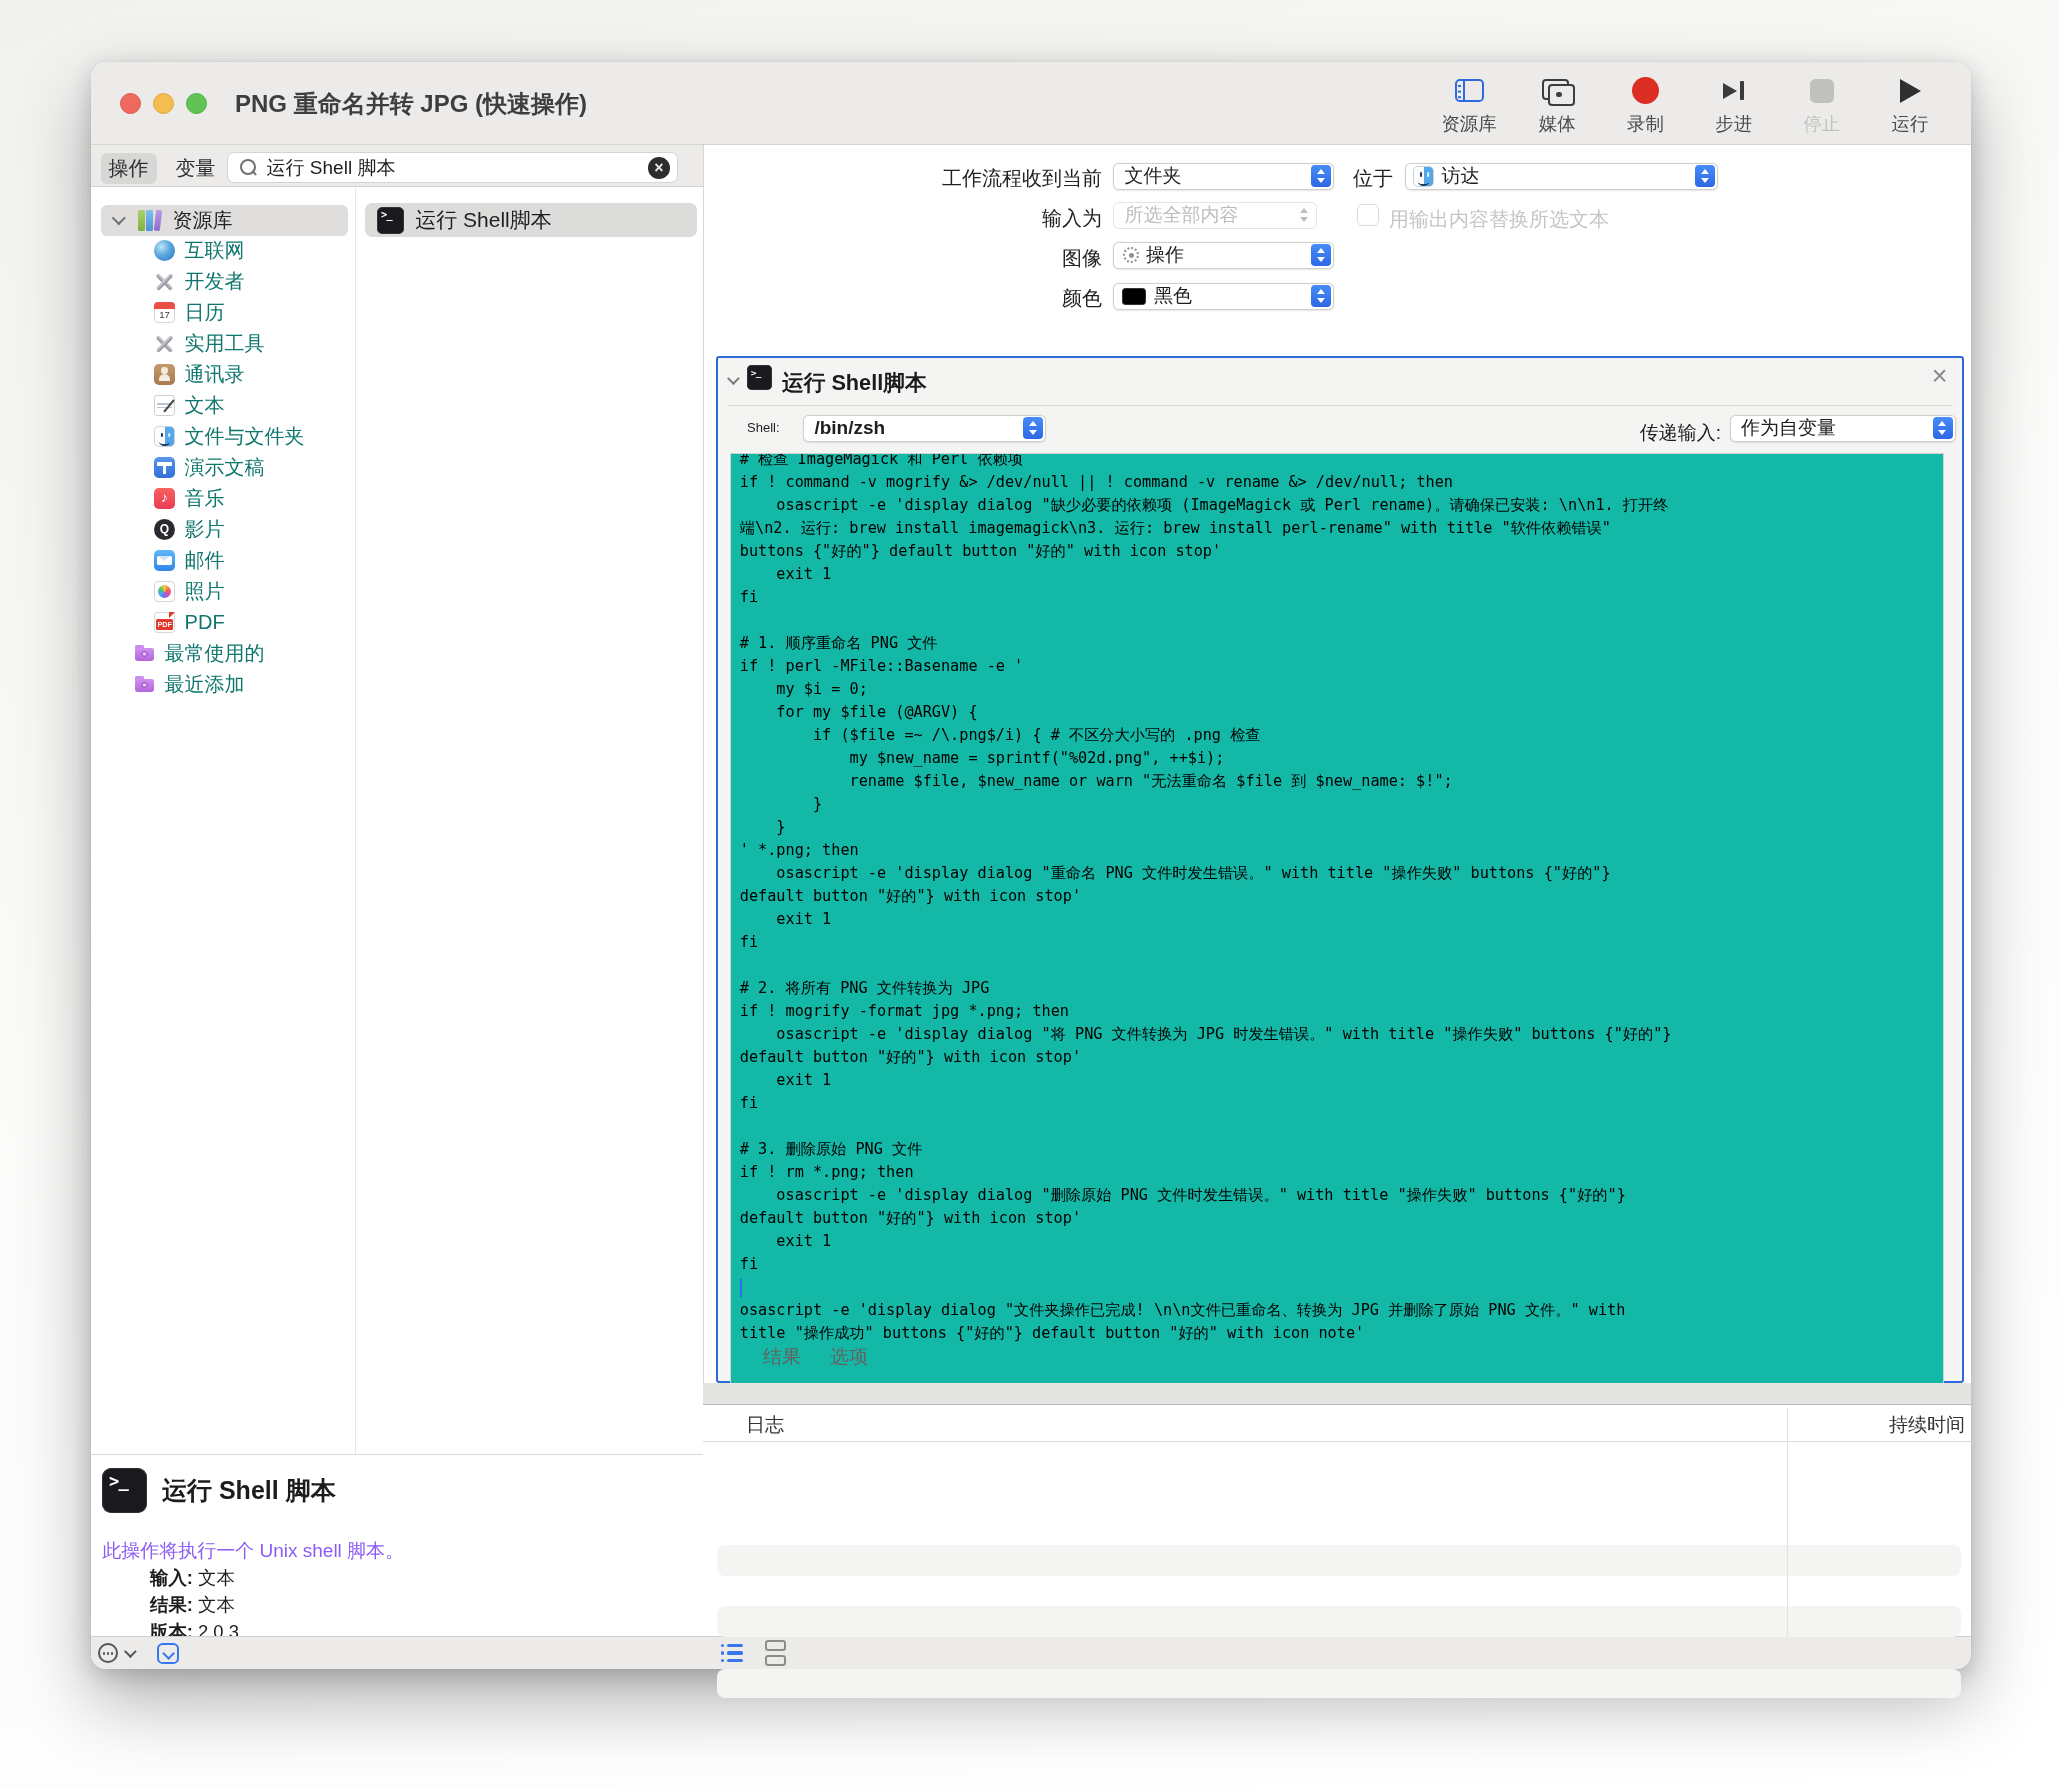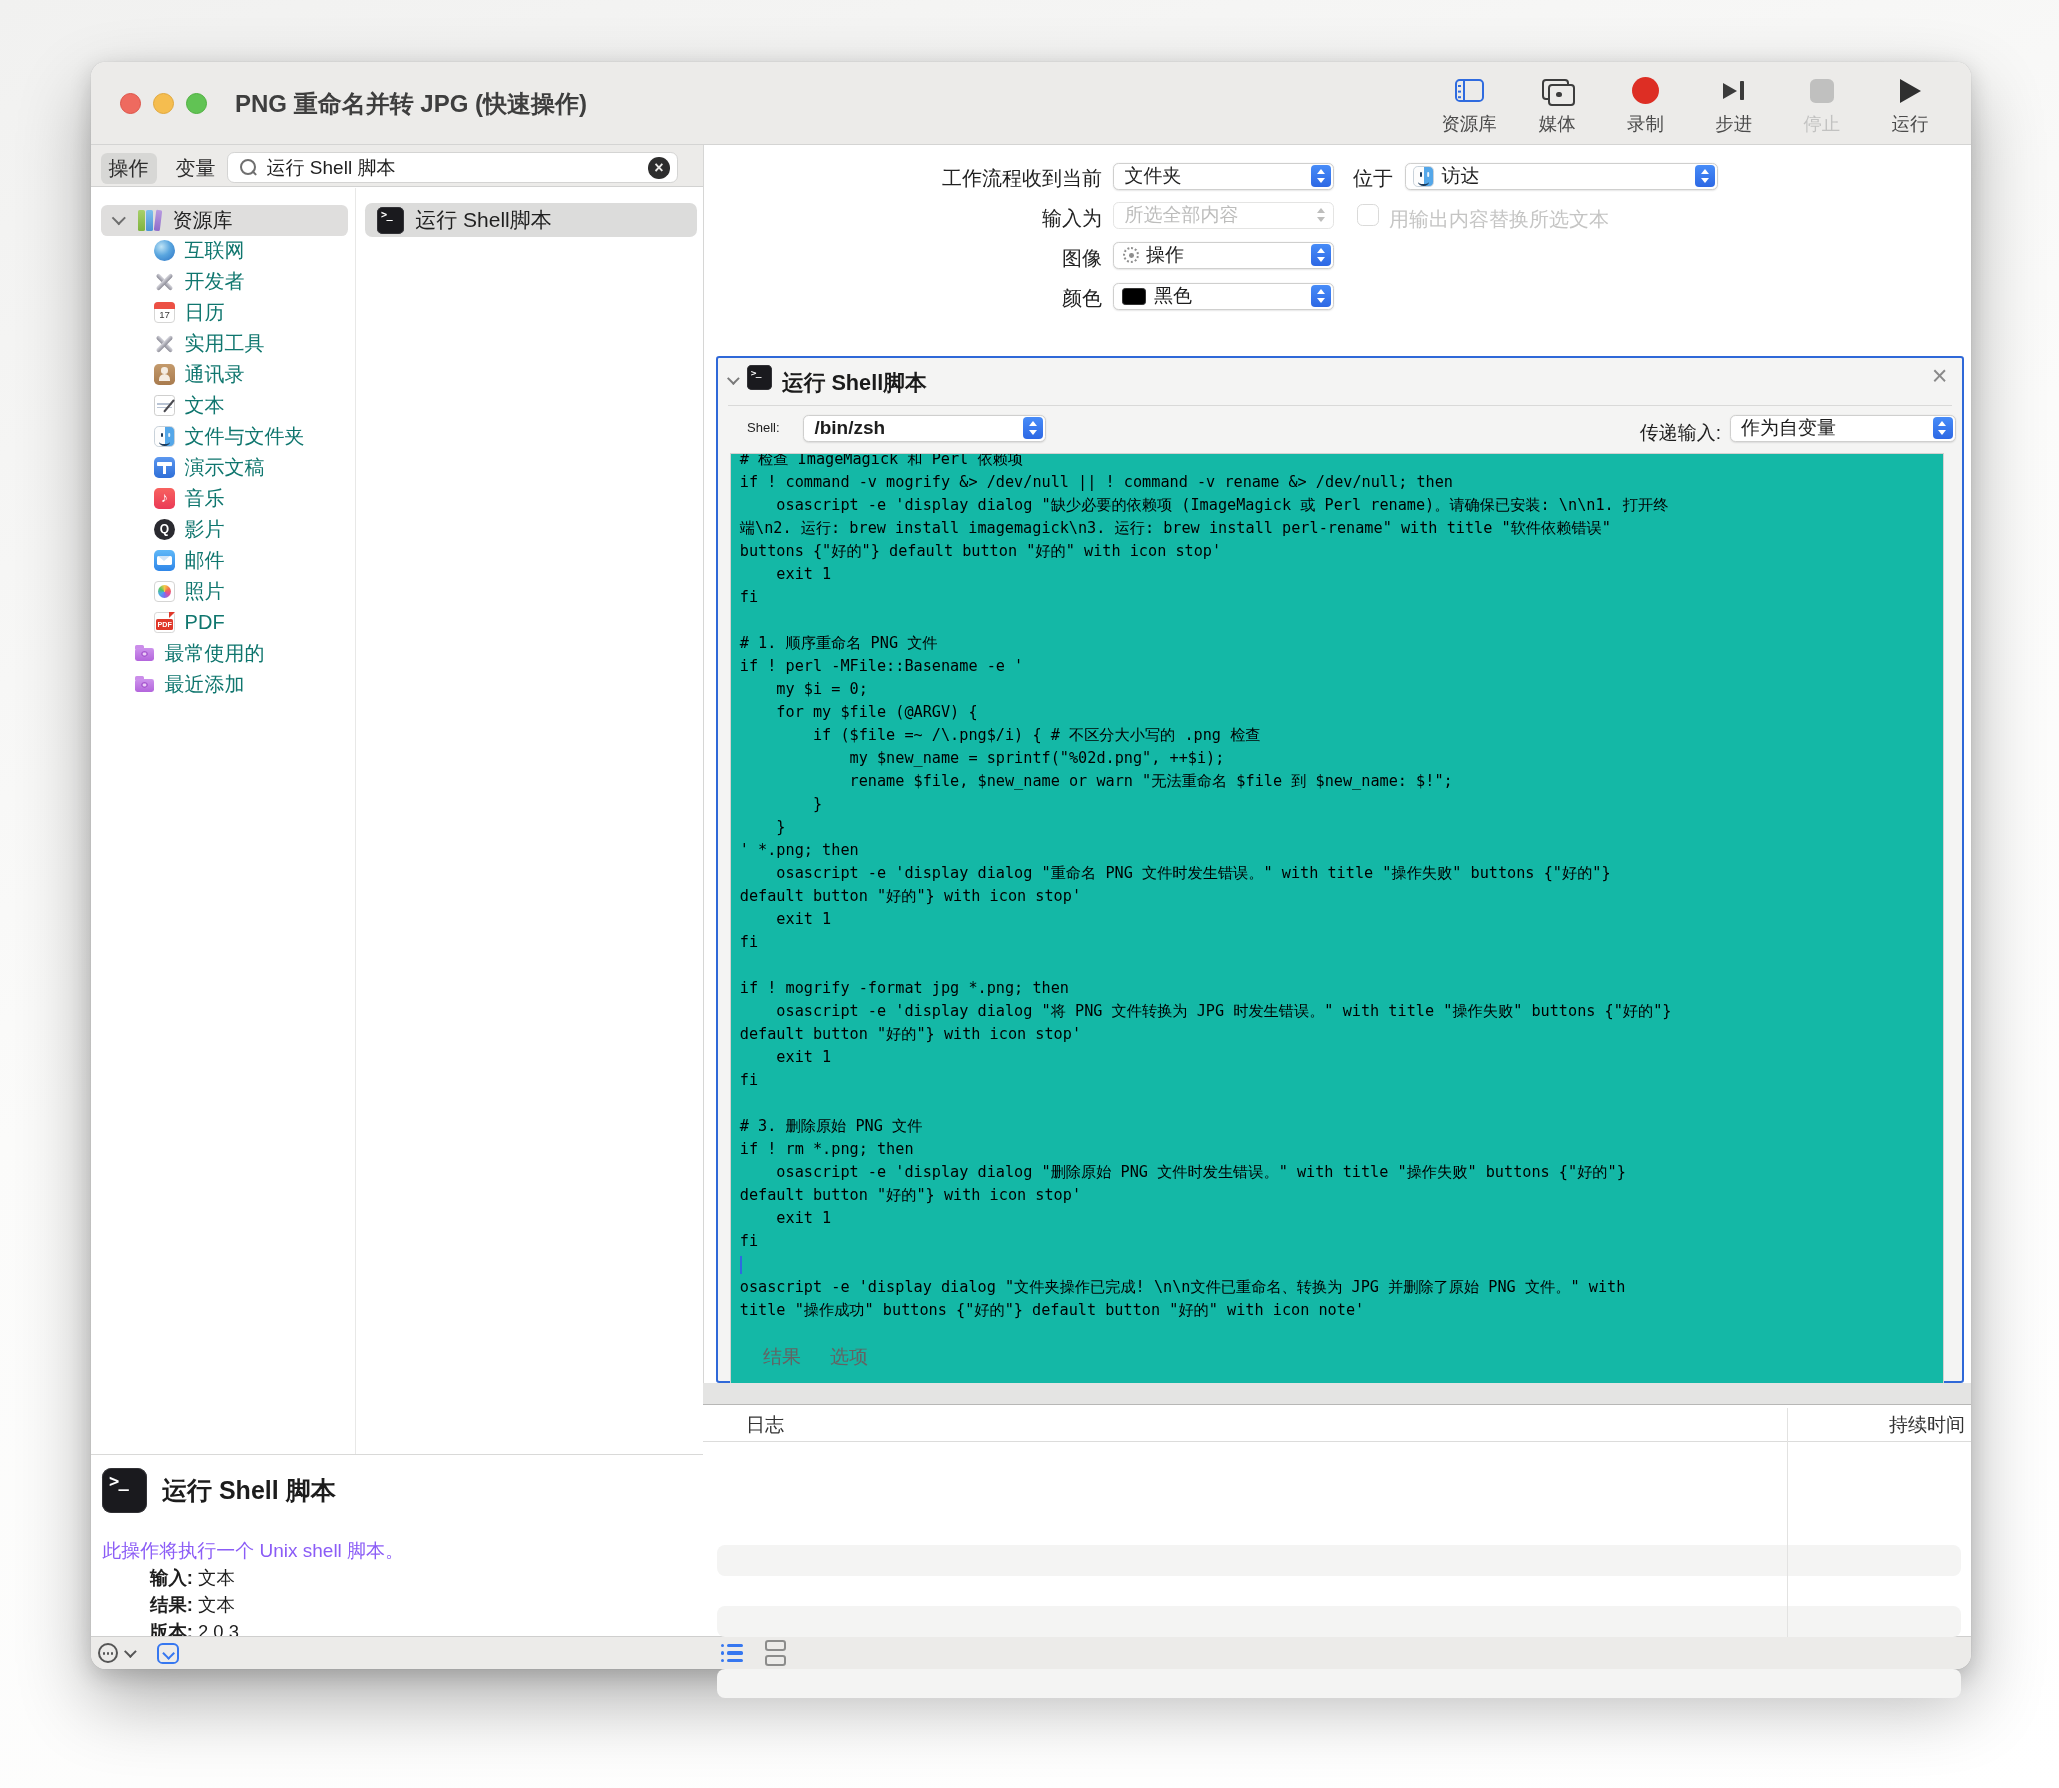--- a/index.html
+++ b/index.html
@@ -402,21 +402,21 @@
         <span class="cap"></span>
     </div>
     <span class="set-label inline" style="left:1262px; top:103px;">位于</span>
     <div class="popup" style="left:1314px; top:101px; width:313px;">
       <span class="ci ci-finder"></span>
       <span class="txt">访达</span>
         <span class="cap"></span>
     </div>
 
     <span class="set-label" style="left:738px; top:143px;">输入为</span>
-    <div class="popup disabled" style="left:1022px; top:140px; width:221px;">
+    <div class="popup disabled" style="left:1022px; top:140px; width:204px;">
       <span class="txt">所选全部内容</span>
         <span class="cap"></span>
     </div>
     <span class="checkbox" style="left:1266px; top:142px;"></span>
     <span class="cb-label" style="left:1298px; top:144px;">用输出内容替换所选文本</span>
 
     <span class="set-label" style="left:738px; top:183px;">图像</span>
     <div class="popup" style="left:1022px; top:180px; width:221px;">
       <span class="mini-gear"></span>
       <span class="txt" style="margin-left:7.2px;">操作</span>
@@ -466,20 +466,21 @@
             <div class="sline">            my $new_name = sprintf("%02d.png", ++$i);</div>
             <div class="sline">            rename $file, $new_name or warn "无法重命名 $file 到 $new_name: $!";</div>
             <div class="sline">        }</div>
             <div class="sline">    }</div>
             <div class="sline">' *.png; then</div>
             <div class="sline">    osascript -e 'display dialog "重命名 PNG 文件时发生错误。" with title "操作失败" buttons {"好的"}</div>
             <div class="sline">default button "好的"} with icon stop'</div>
             <div class="sline">    exit 1</div>
             <div class="sline">fi</div>
             <div class="sline"></div>
+            <div class="sline"># 2. 将所有 PNG 文件转换为 JPG</div>
             <div class="sline">if ! mogrify -format jpg *.png; then</div>
             <div class="sline">    osascript -e 'display dialog "将 PNG 文件转换为 JPG 时发生错误。" with title "操作失败" buttons {"好的"}</div>
             <div class="sline">default button "好的"} with icon stop'</div>
             <div class="sline">    exit 1</div>
             <div class="sline">fi</div>
             <div class="sline"></div>
             <div class="sline"># 3. 删除原始 PNG 文件</div>
             <div class="sline">if ! rm *.png; then</div>
             <div class="sline">    osascript -e 'display dialog "删除原始 PNG 文件时发生错误。" with title "操作失败" buttons {"好的"}</div>
             <div class="sline">default button "好的"} with icon stop'</div>

